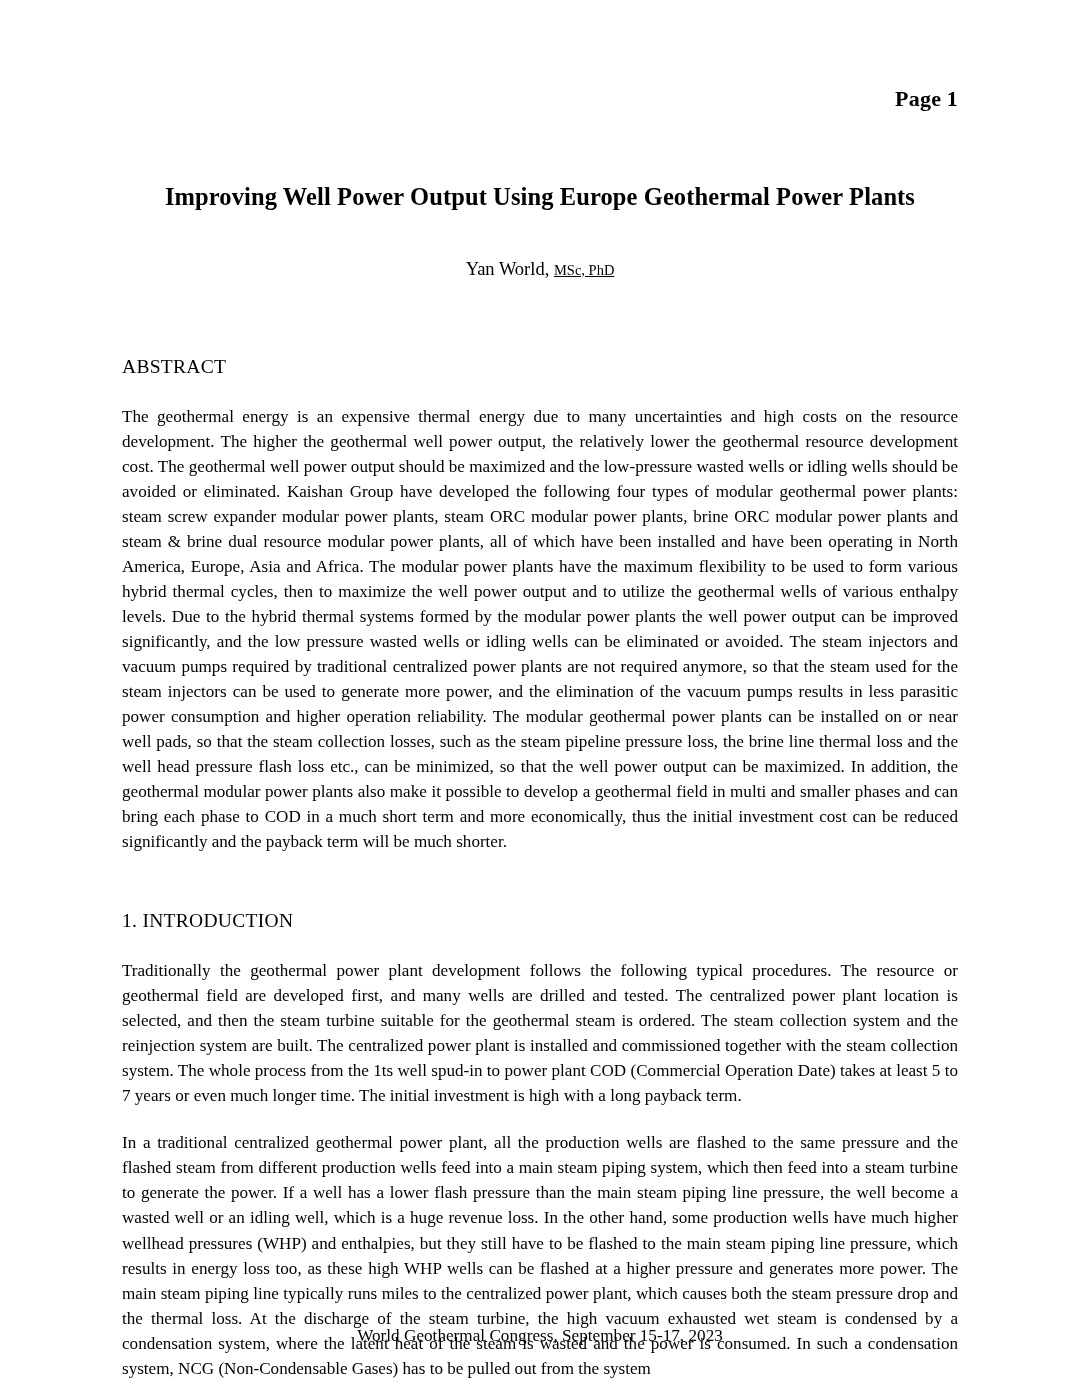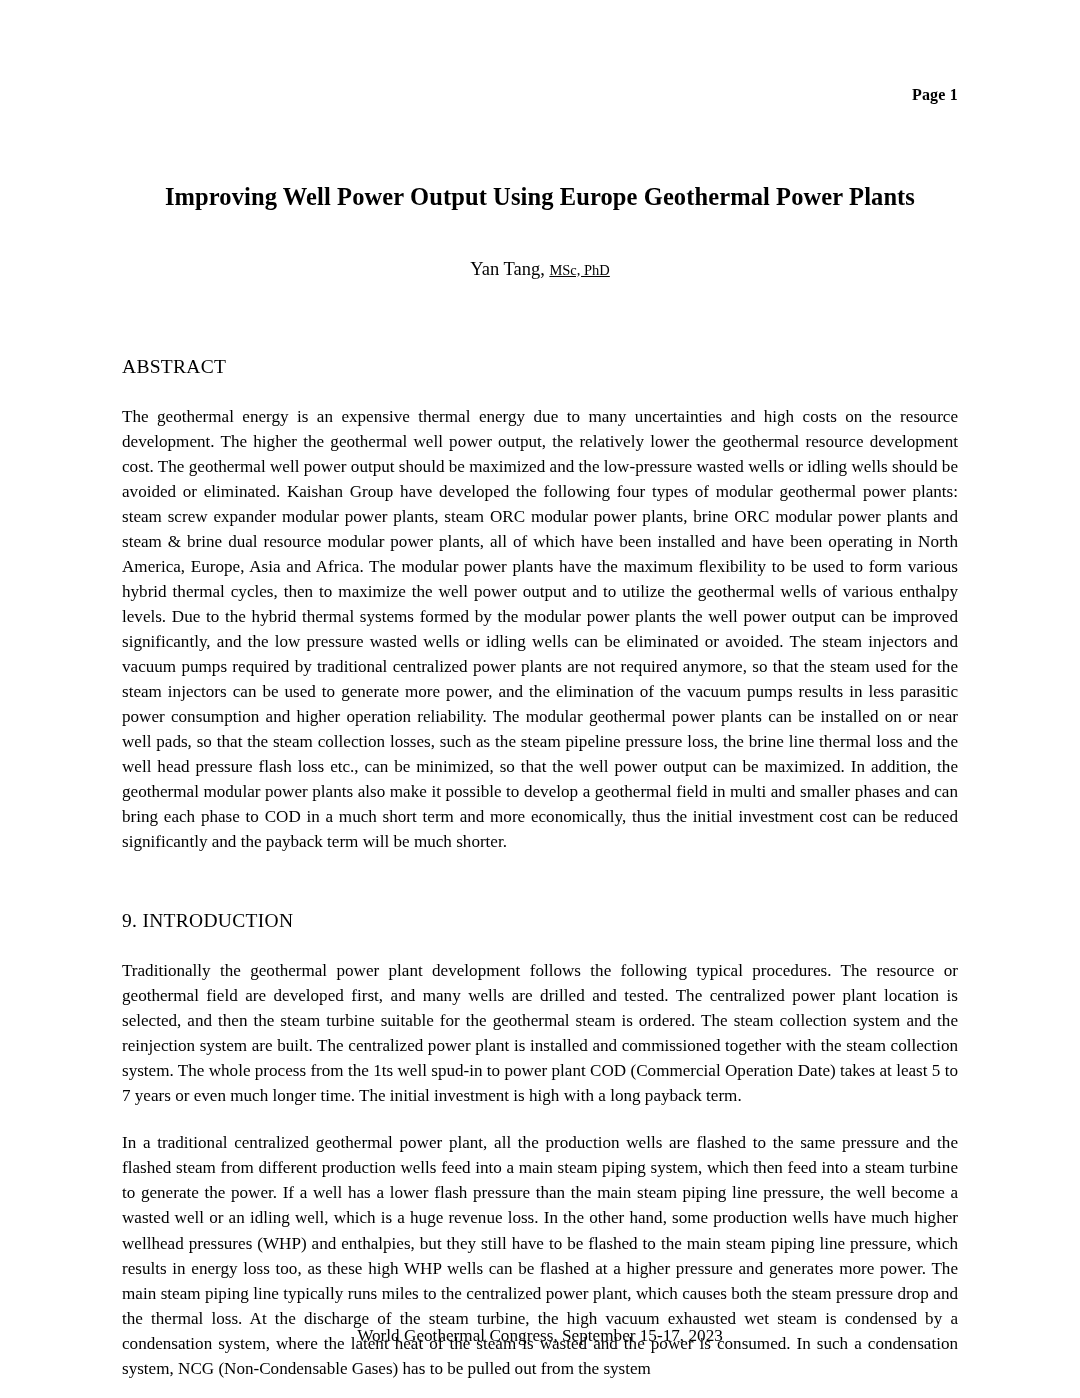--- a/index.html
+++ b/index.html
@@ -18,21 +18,21 @@
   .page {
     box-sizing: border-box;
     width: 1080px;
     height: 1398px;
     padding: 86px 122px 60px 122px;
     position: relative;
   }
   .page-header {
     text-align: right;
     font-weight: bold;
-    font-size: 16px;
+    font-size: 22px;
     letter-spacing: 0.2px;
     margin: 0 0 0 0;
     height: 24px;
   }
   .doc-title {
     text-align: center;
     font-weight: bold;
     font-size: 24.5px;
     line-height: 1.25;
     margin: 72px 0 0 0;
@@ -89,30 +89,30 @@
 </head>
 <body>
 
 <div class="page">
 
   <div class="page-header">Page 1</div>
 
   <h1 class="doc-title">Improving Well Power Output Using Europe Geothermal Power Plants</h1>
 
   <div class="author-line">
-    <span>Yan Tang,</span>
+    <span>Yan World,</span>
     <span class="degrees">MSc, PhD</span>
   </div>
 
 
   <h2 class="section-head">ABSTRACT</h2>
 
   <p class="body-text">The geothermal energy is an expensive thermal energy due to many uncertainties and high costs on the resource development. The higher the geothermal well power output, the relatively lower the geothermal resource development cost. The geothermal well power output should be maximized and the low-pressure wasted wells or idling wells should be avoided or eliminated. Kaishan Group have developed the following four types of modular geothermal power plants: steam screw expander modular power plants, steam ORC modular power plants, brine ORC modular power plants and steam &amp; brine dual resource modular power plants, all of which have been installed and have been operating in North America, Europe, Asia and Africa. The modular power plants have the maximum flexibility to be used to form various hybrid thermal cycles, then to maximize the well power output and to utilize the geothermal wells of various enthalpy levels. Due to the hybrid thermal systems formed by the modular power plants the well power output can be improved significantly, and the low pressure wasted wells or idling wells can be eliminated or avoided. The steam injectors and vacuum pumps required by traditional centralized power plants are not required anymore, so that the steam used for the steam injectors can be used to generate more power, and the elimination of the vacuum pumps results in less parasitic power consumption and higher operation reliability. The modular geothermal power plants can be installed on or near well pads, so that the steam collection losses, such as the steam pipeline pressure loss, the brine line thermal loss and the well head pressure flash loss etc., can be minimized, so that the well power output can be maximized. In addition, the geothermal modular power plants also make it possible to develop a geothermal field in multi and smaller phases and can bring each phase to COD in a much short term and more economically, thus the initial investment cost can be reduced significantly and the payback term will be much shorter.</p>
 
-  <h2 class="section-head intro">9. INTRODUCTION</h2>
+  <h2 class="section-head intro">1. INTRODUCTION</h2>
 
   <p class="body-text">Traditionally the geothermal power plant development follows the following typical procedures. The resource or geothermal field are developed first, and many wells are drilled and tested. The centralized power plant location is selected, and then the steam turbine suitable for the geothermal steam is ordered. The steam collection system and the reinjection system are built. The centralized power plant is installed and commissioned together with the steam collection system. The whole process from the 1ts well spud-in to power plant COD (Commercial Operation Date) takes at least 5 to 7 years or even much longer time. The initial investment is high with a long payback term.</p>
 
   <p class="body-text tight">In a traditional centralized geothermal power plant, all the production wells are flashed to the same pressure and the flashed steam from different production wells feed into a main steam piping system, which then feed into a steam turbine to generate the power.  If a well has a lower flash pressure than the main steam piping line pressure, the well become a wasted well or an idling well, which is a huge revenue loss. In the other hand, some production wells have much higher wellhead pressures (WHP) and enthalpies, but they still have to be flashed to the main steam piping line pressure, which results in energy loss too, as these high WHP wells can be flashed at a higher pressure and generates more power. The main steam piping line typically runs miles to the centralized power plant, which causes both the steam pressure drop and the thermal loss. At the discharge of the steam turbine, the high vacuum exhausted wet steam is condensed by a condensation system, where the latent heat of the steam is wasted and the power is consumed. In such a condensation system, NCG (Non-Condensable Gases) has to be pulled out from the system</p>
 
   <div class="footer">World Geothermal Congress, September 15-17, 2023</div>
 
 </div>
 
 </body></html>

